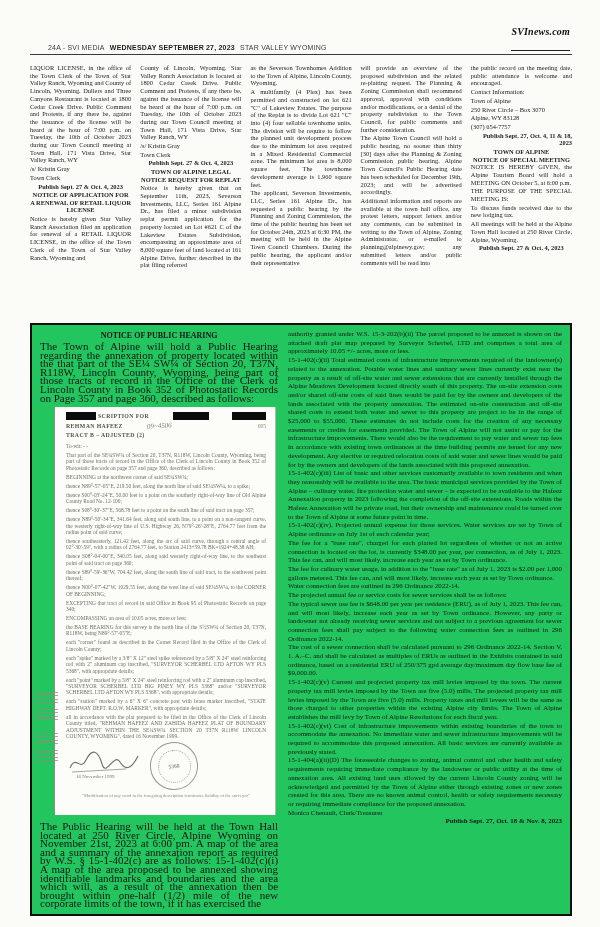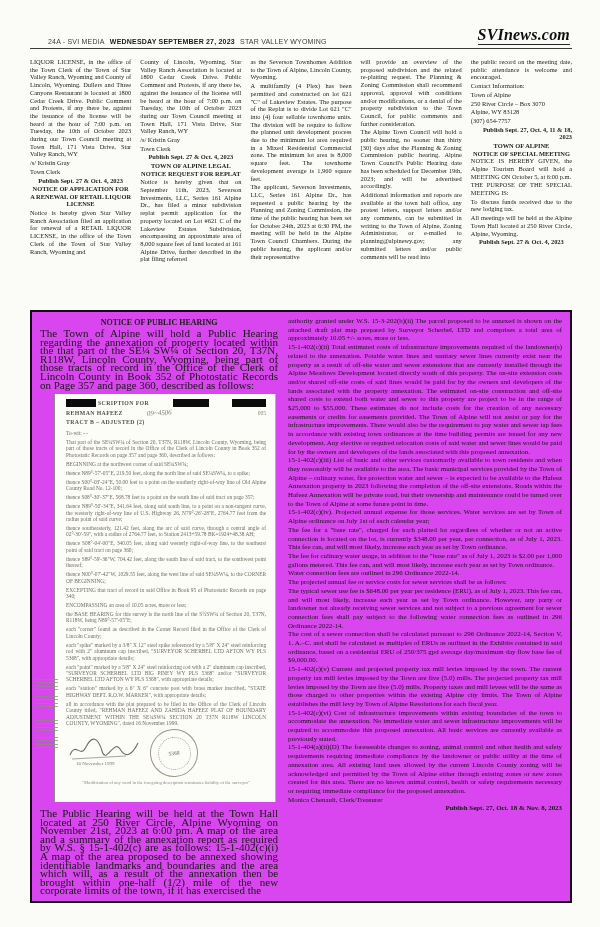--- a/index.html
+++ b/index.html
@@ -14,36 +14,36 @@
   .masthead{
     display:flex;justify-content:space-between;align-items:flex-end;
     font-family:"Liberation Sans","DejaVu Sans",sans-serif;
     font-size:7px;color:#3c3c3c;letter-spacing:.2px;
     padding:0 2px 3px 18px;border-bottom:1px solid #3a3a3a;
   }
   .mh-left span{margin-right:3px;}
   .mh-date{font-weight:bold;color:#1c1c1c;}
   .site{
     font-family:"Liberation Serif",serif;font-weight:bold;font-style:italic;
-    font-size:16px;color:#101010;border-bottom:1.5px solid #222;padding-bottom:0;
+    font-size:10px;color:#101010;border-bottom:1.5px solid #222;padding-bottom:13px;
   }
 
   
   .top-cols{display:flex;gap:9px;margin-top:9px;height:252px;overflow:hidden;}
   .tcol{flex:1;font-size:6.4px;line-height:7.7px;text-align:justify;color:#1d1d1d;}
   .tcol p{margin:0 0 1px;}
   .publish{font-weight:bold;text-align:center;margin:2px 0 5px;}
   .publish.right{text-align:right;}
   .chead{font-weight:bold;text-align:center;margin:4px 7px 2px;line-height:7.6px;}
   .chead.tight{margin-bottom:0;}
 
   
   .hearing-box{
-    border:2px solid #0e0e0e;margin-top:0;padding:5px 8px 6px;
-    display:flex;gap:10px;height:578px;overflow:hidden;background:#d946ef;
+    border:2px solid #0e0e0e;margin-top:7px;padding:5px 8px 6px;
+    display:flex;gap:10px;height:578px;overflow:hidden;background:#22c55e;
   }
   .hb-left{width:46.5%;display:flex;flex-direction:column;position:relative;}
   .hb-right{width:53.5%;font-size:6.9px;line-height:8.7px;text-align:justify;}
   .hb-right p{margin:0;}
   .hb-title{text-align:center;font-weight:bold;font-size:8px;margin:1px 0 2px;}
   .hb-intro{font-size:11px;line-height:8.6px;text-align:justify;}
   .hb-sign{margin-top:1px;}
   .hb-publish{font-weight:bold;text-align:right;margin-top:1px;}
   .left-footer{font-size:11px;line-height:8.6px;text-align:justify;margin-top:3px;}
 

